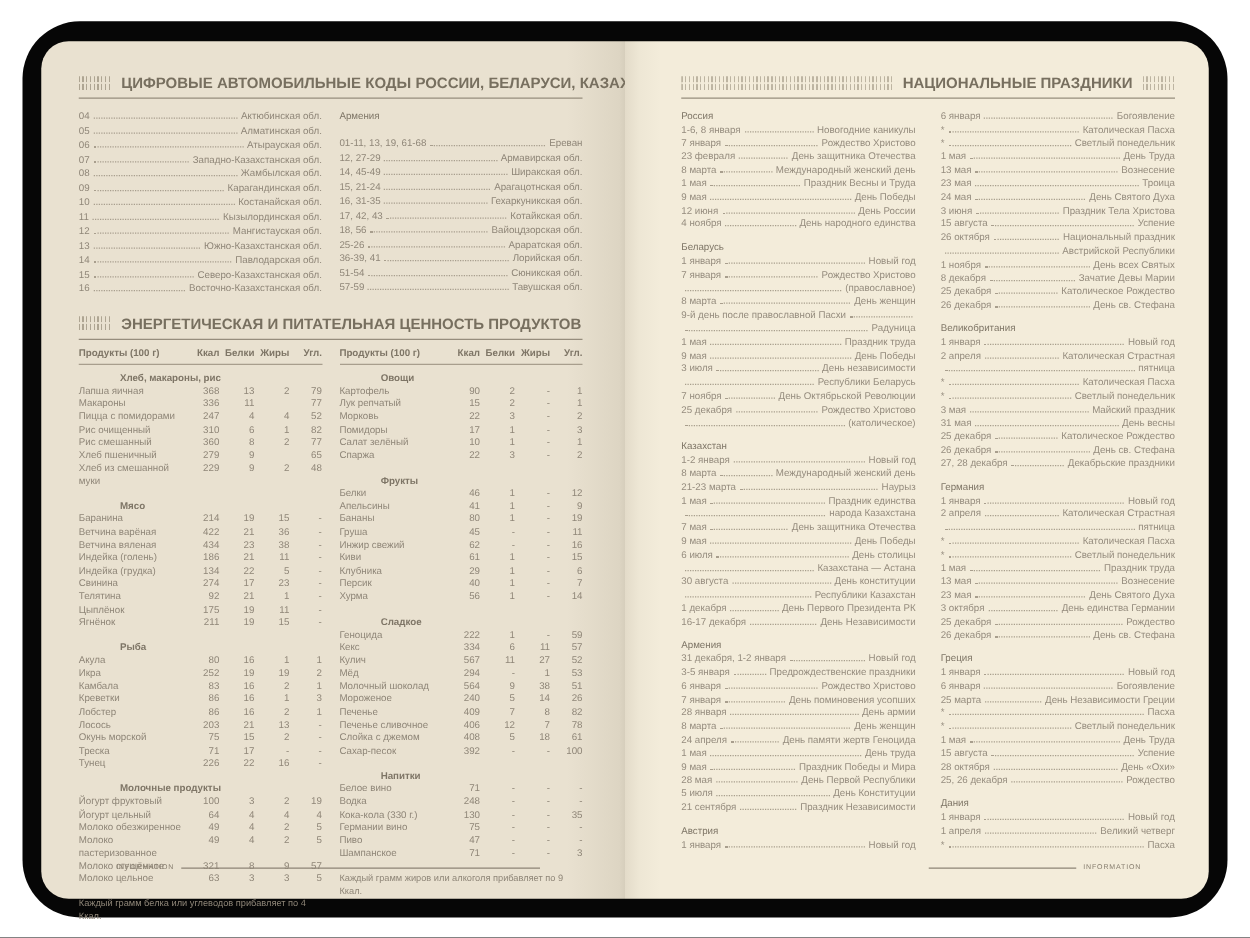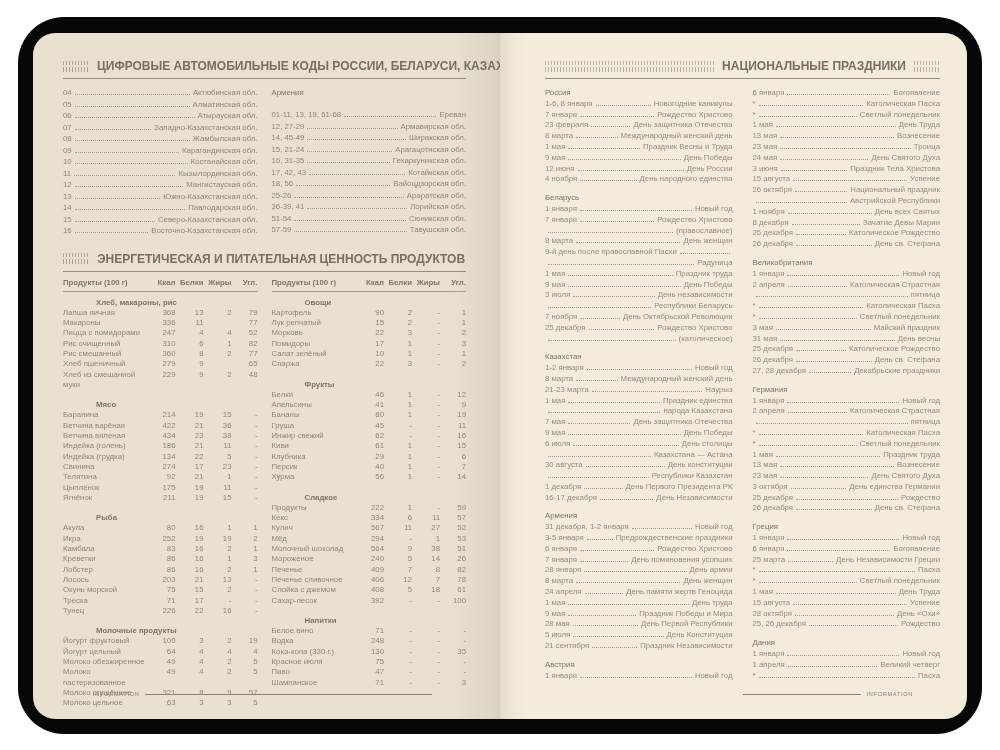--- a/index.html
+++ b/index.html
@@ -442,20 +442,21 @@
                   </div>
                   <div class="frow">
                     <span class="fn">Молоко цельное</span>
                     <span class="fv">63</span>
                     <span class="fv">3</span>
                     <span class="fv">3</span>
                     <span class="fv">5</span>
                   </div>
                 </div>
               </div>
+            <div class="fnote">Каждый грамм белка или углеводов прибавляет по 4 Ккал.</div>
           </div>
           <div class="food-col">
             <div class="fhead">
               <span>Продукты (100 г)</span>
               <span>Ккал</span>
               <span>Белки</span>
               <span>Жиры</span>
               <span>Угл.</span>
             </div>
             <div>
@@ -566,21 +567,21 @@
                     <span class="fn">Хурма</span>
                     <span class="fv">56</span>
                     <span class="fv">1</span>
                     <span class="fv">-</span>
                     <span class="fv">14</span>
                   </div>
                 </div>
                 <div class="fsec">
                   <div class="fname">Сладкое</div>
                   <div class="frow">
-                    <span class="fn">Продукты</span>
+                    <span class="fn">Геноцида</span>
                     <span class="fv">222</span>
                     <span class="fv">1</span>
                     <span class="fv">-</span>
                     <span class="fv">59</span>
                   </div>
                   <div class="frow">
                     <span class="fn">Кекс</span>
                     <span class="fv">334</span>
                     <span class="fv">6</span>
                     <span class="fv">11</span>
@@ -660,21 +661,21 @@
                     <span class="fv">-</span>
                   </div>
                   <div class="frow">
                     <span class="fn">Кока-кола (330 г.)</span>
                     <span class="fv">130</span>
                     <span class="fv">-</span>
                     <span class="fv">-</span>
                     <span class="fv">35</span>
                   </div>
                   <div class="frow">
-                    <span class="fn">Красное июля</span>
+                    <span class="fn">Германии вино</span>
                     <span class="fv">75</span>
                     <span class="fv">-</span>
                     <span class="fv">-</span>
                     <span class="fv">-</span>
                   </div>
                   <div class="frow">
                     <span class="fn">Пиво</span>
                     <span class="fv">47</span>
                     <span class="fv">-</span>
                     <span class="fv">-</span>
@@ -682,20 +683,21 @@
                   </div>
                   <div class="frow">
                     <span class="fn">Шампанское</span>
                     <span class="fv">71</span>
                     <span class="fv">-</span>
                     <span class="fv">-</span>
                     <span class="fv">3</span>
                   </div>
                 </div>
               </div>
+            <div class="fnote">Каждый грамм жиров или алкоголя прибавляет по 9 Ккал.</div>
           </div>
         </div>
         <div class="pfoot">
           <span class="lbl" style="margin-left:0;">INFORMATION</span>
           <span class="rule"></span>
         </div>
       </div>
     </div>
 
     <div class="page right">

